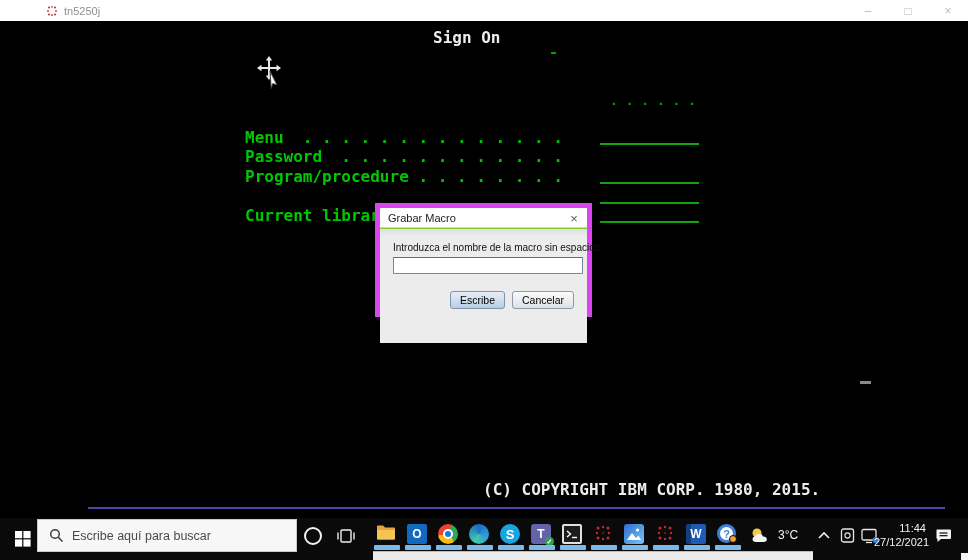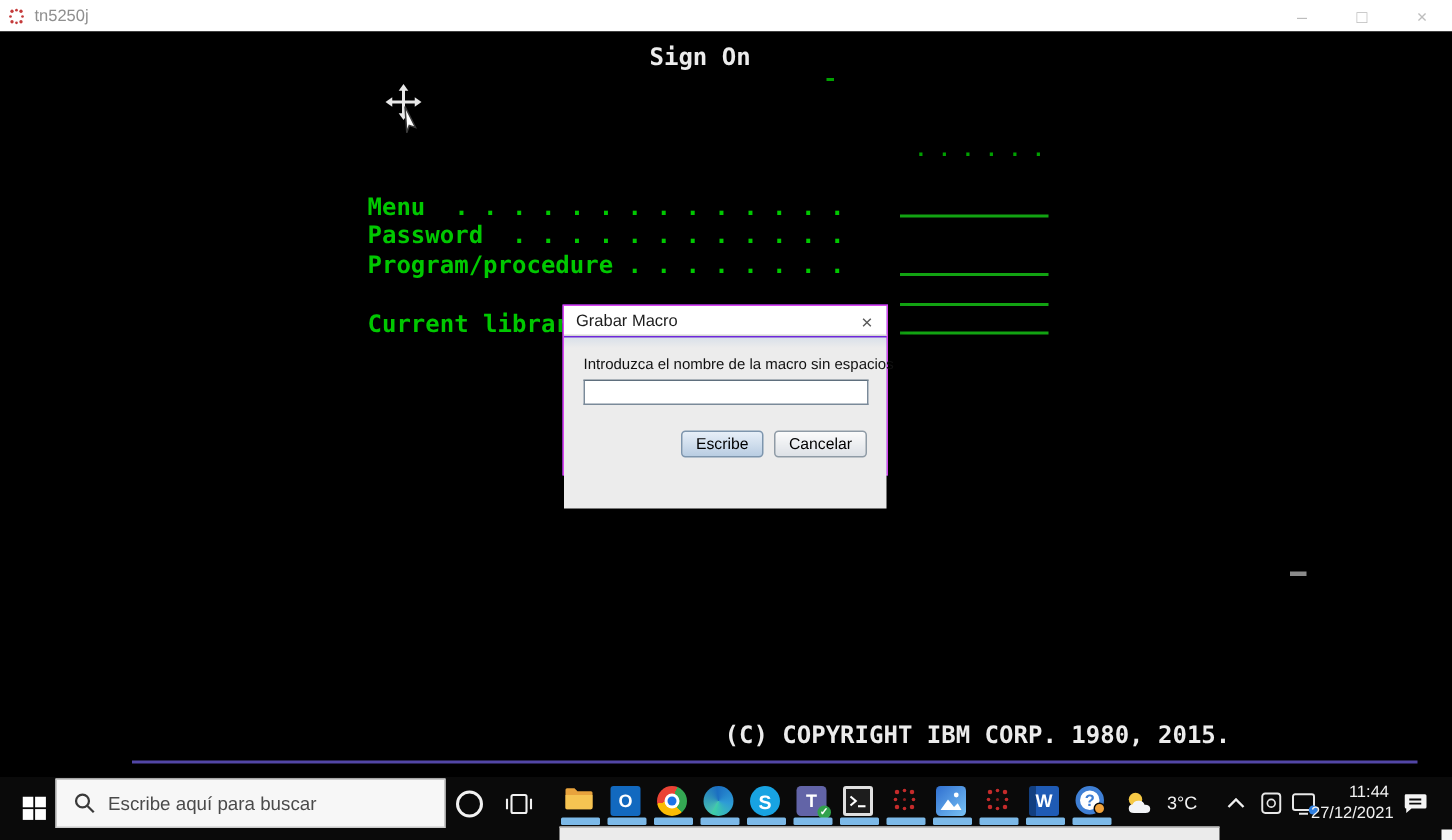--- a/index.html
+++ b/index.html
@@ -1,36 +1,36 @@
 <!DOCTYPE html>
 <html><head>
 <meta charset="utf-8">
 <style>
   * { margin:0; padding:0; box-sizing:border-box; }
   html,body { width:968px; height:560px; overflow:hidden; background:#000; font-family:"Liberation Sans",sans-serif; }
   #screen { position:relative; width:968px; height:560px; background:#000; }
 
   
-  #titlebar { position:absolute; left:0; top:0; width:968px; height:21px; background:#ffffff; display:flex; align-items:center; }
+  #titlebar { position:absolute; left:0; top:0; width:968px; height:21px; background:#ffffff; display:flex; align-items:center;padding-left:41px; }
   #titlebar .app-title { color:#8f8f8f; font-size:11px; margin-left:6px; }
   #titlebar .win-controls { position:absolute; right:0; top:0; height:21px; display:flex; }
   #titlebar .win-btn { width:40px; height:21px; display:flex; align-items:center; justify-content:center; color:#bdbdbd; font-size:12px; }
 
   
   #terminal { position:absolute; left:0; top:21px; width:968px; height:497px; background:#000; }
   .term-text { position:absolute; font-family:"DejaVu Sans Mono",monospace; font-size:16px; font-weight:bold; white-space:pre; color:#00c800; line-height:16px; }
   .term-white { color:#ececec; }
   .term-underline { position:absolute; height:2px; background:#12a312; width:99px; left:600px; }
   .term-dim { color:#00a000; }
   #separator-line { position:absolute; left:88px; top:486px; width:857px; height:2px; background:#5246a6; }
   #stray-dash-green { position:absolute; left:551px; top:31px; width:5px; height:2px; background:#00a000; }
   #stray-dash-gray { position:absolute; left:860px; top:360px; width:11px; height:3px; background:#8a8a8a; }
 
   
-  #macro-dialog { position:absolute; left:375px; top:203px; width:217px; height:114px; background:#6d28d9; border:1px solid #d946ef; box-shadow:3px 4px 9px rgba(0,0,0,0.6); }
+  #macro-dialog { position:absolute; left:375px; top:203px; width:217px; height:114px; background:#84cc16; border:5px solid #d946ef; box-shadow:3px 4px 9px rgba(0,0,0,0.6); }
   #macro-dialog .dlg-titlebar { position:absolute; left:0; top:0; width:100%; height:20px; background:#ffffff; border-bottom:1px solid #d6d6d6; display:flex; align-items:center; }
   #macro-dialog .dlg-title { font-size:11px; color:#1c1c1c; margin-left:8px; }
   #macro-dialog .dlg-close { position:absolute; right:4px; top:0; width:18px; height:20px; display:flex; align-items:center; justify-content:center; color:#5a5a5a; font-size:13px; }
   #macro-dialog .dlg-body { position:absolute; left:0; top:21px; width:100%; height:114px; background:linear-gradient(#d9e0e9 0px,#ececec 7px); }
   #macro-dialog .dlg-message { position:absolute; left:13px; top:13px; font-size:10px; color:#111; white-space:nowrap; }
   #macro-dialog .dlg-input { position:absolute; left:13px; top:28px; width:190px; height:17px; background:#fff; border:1px solid #7a8a99; border-top-color:#5f6f7d; font-size:11px; padding:0 3px; outline:none; }
   #macro-dialog .dlg-buttons { position:absolute; right:13px; top:62px; display:flex; gap:7px; }
   .metal-btn { height:18px; font-size:10.5px; color:#000; padding:0 9px; border-radius:3px; border:1px solid #8f9ba6; background:linear-gradient(#fbfbfb,#dde1e6); font-family:"Liberation Sans",sans-serif; }
   .metal-btn.default-btn { background:linear-gradient(#e7eff8,#b9cde2); border-color:#7d95ad; }
 

